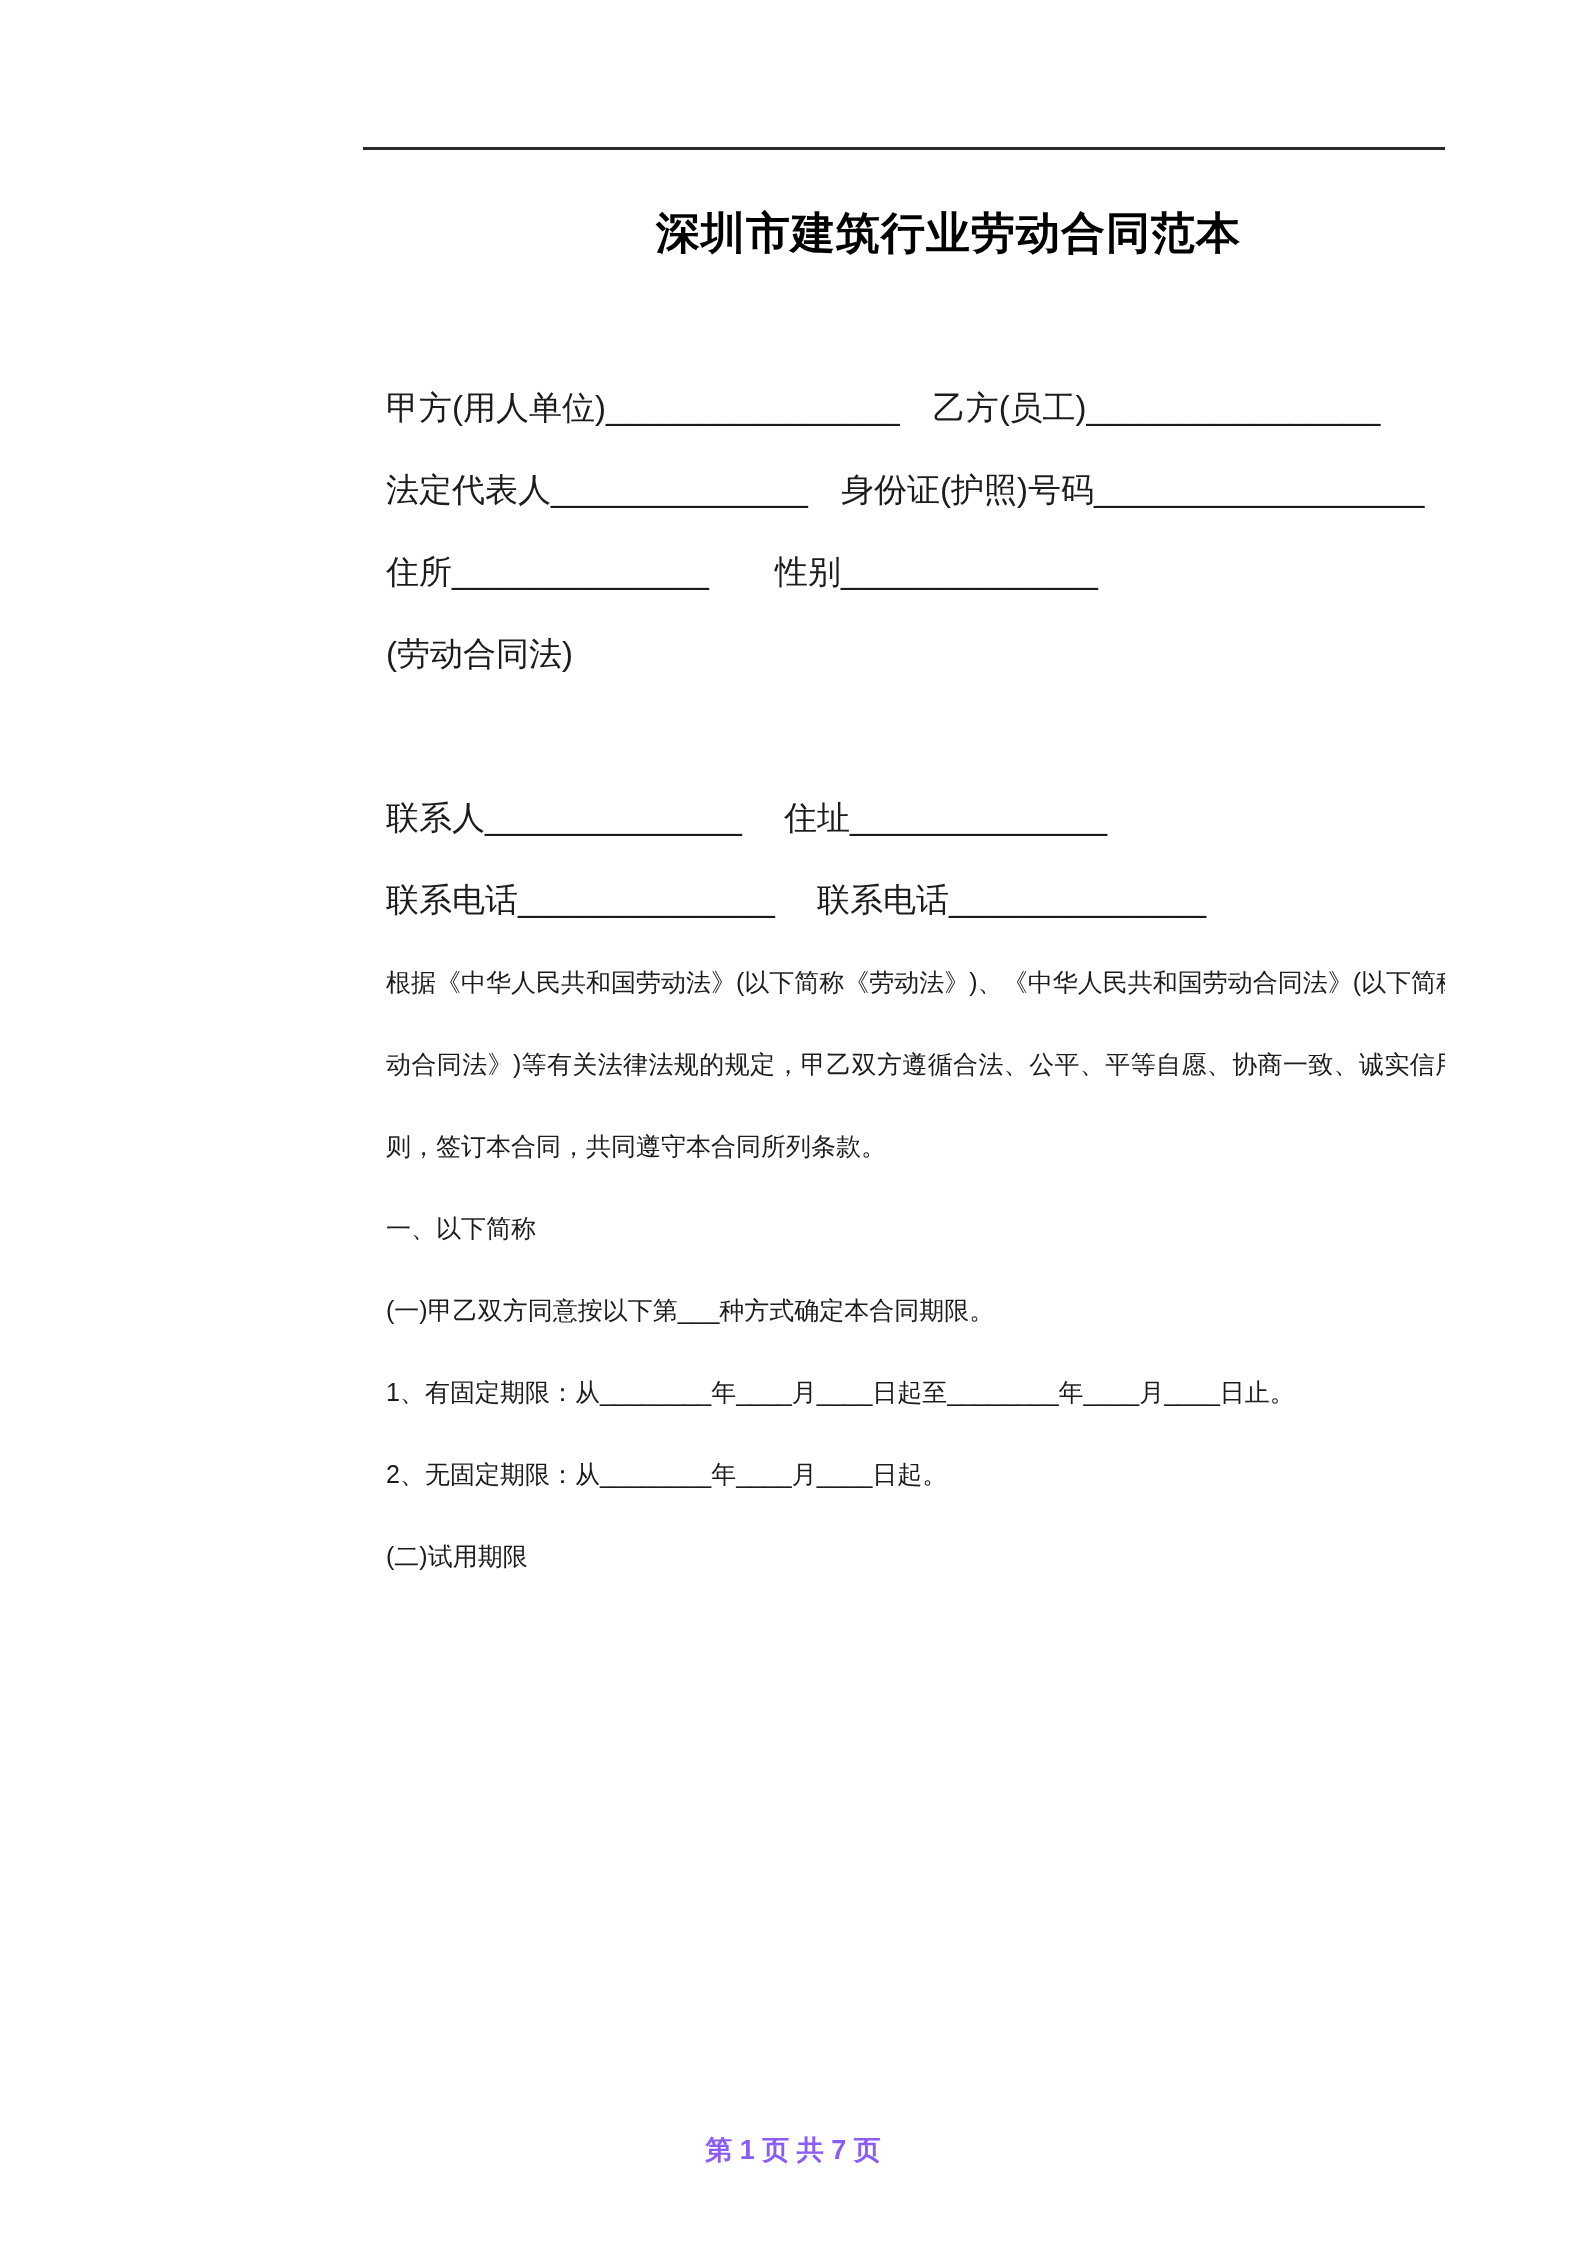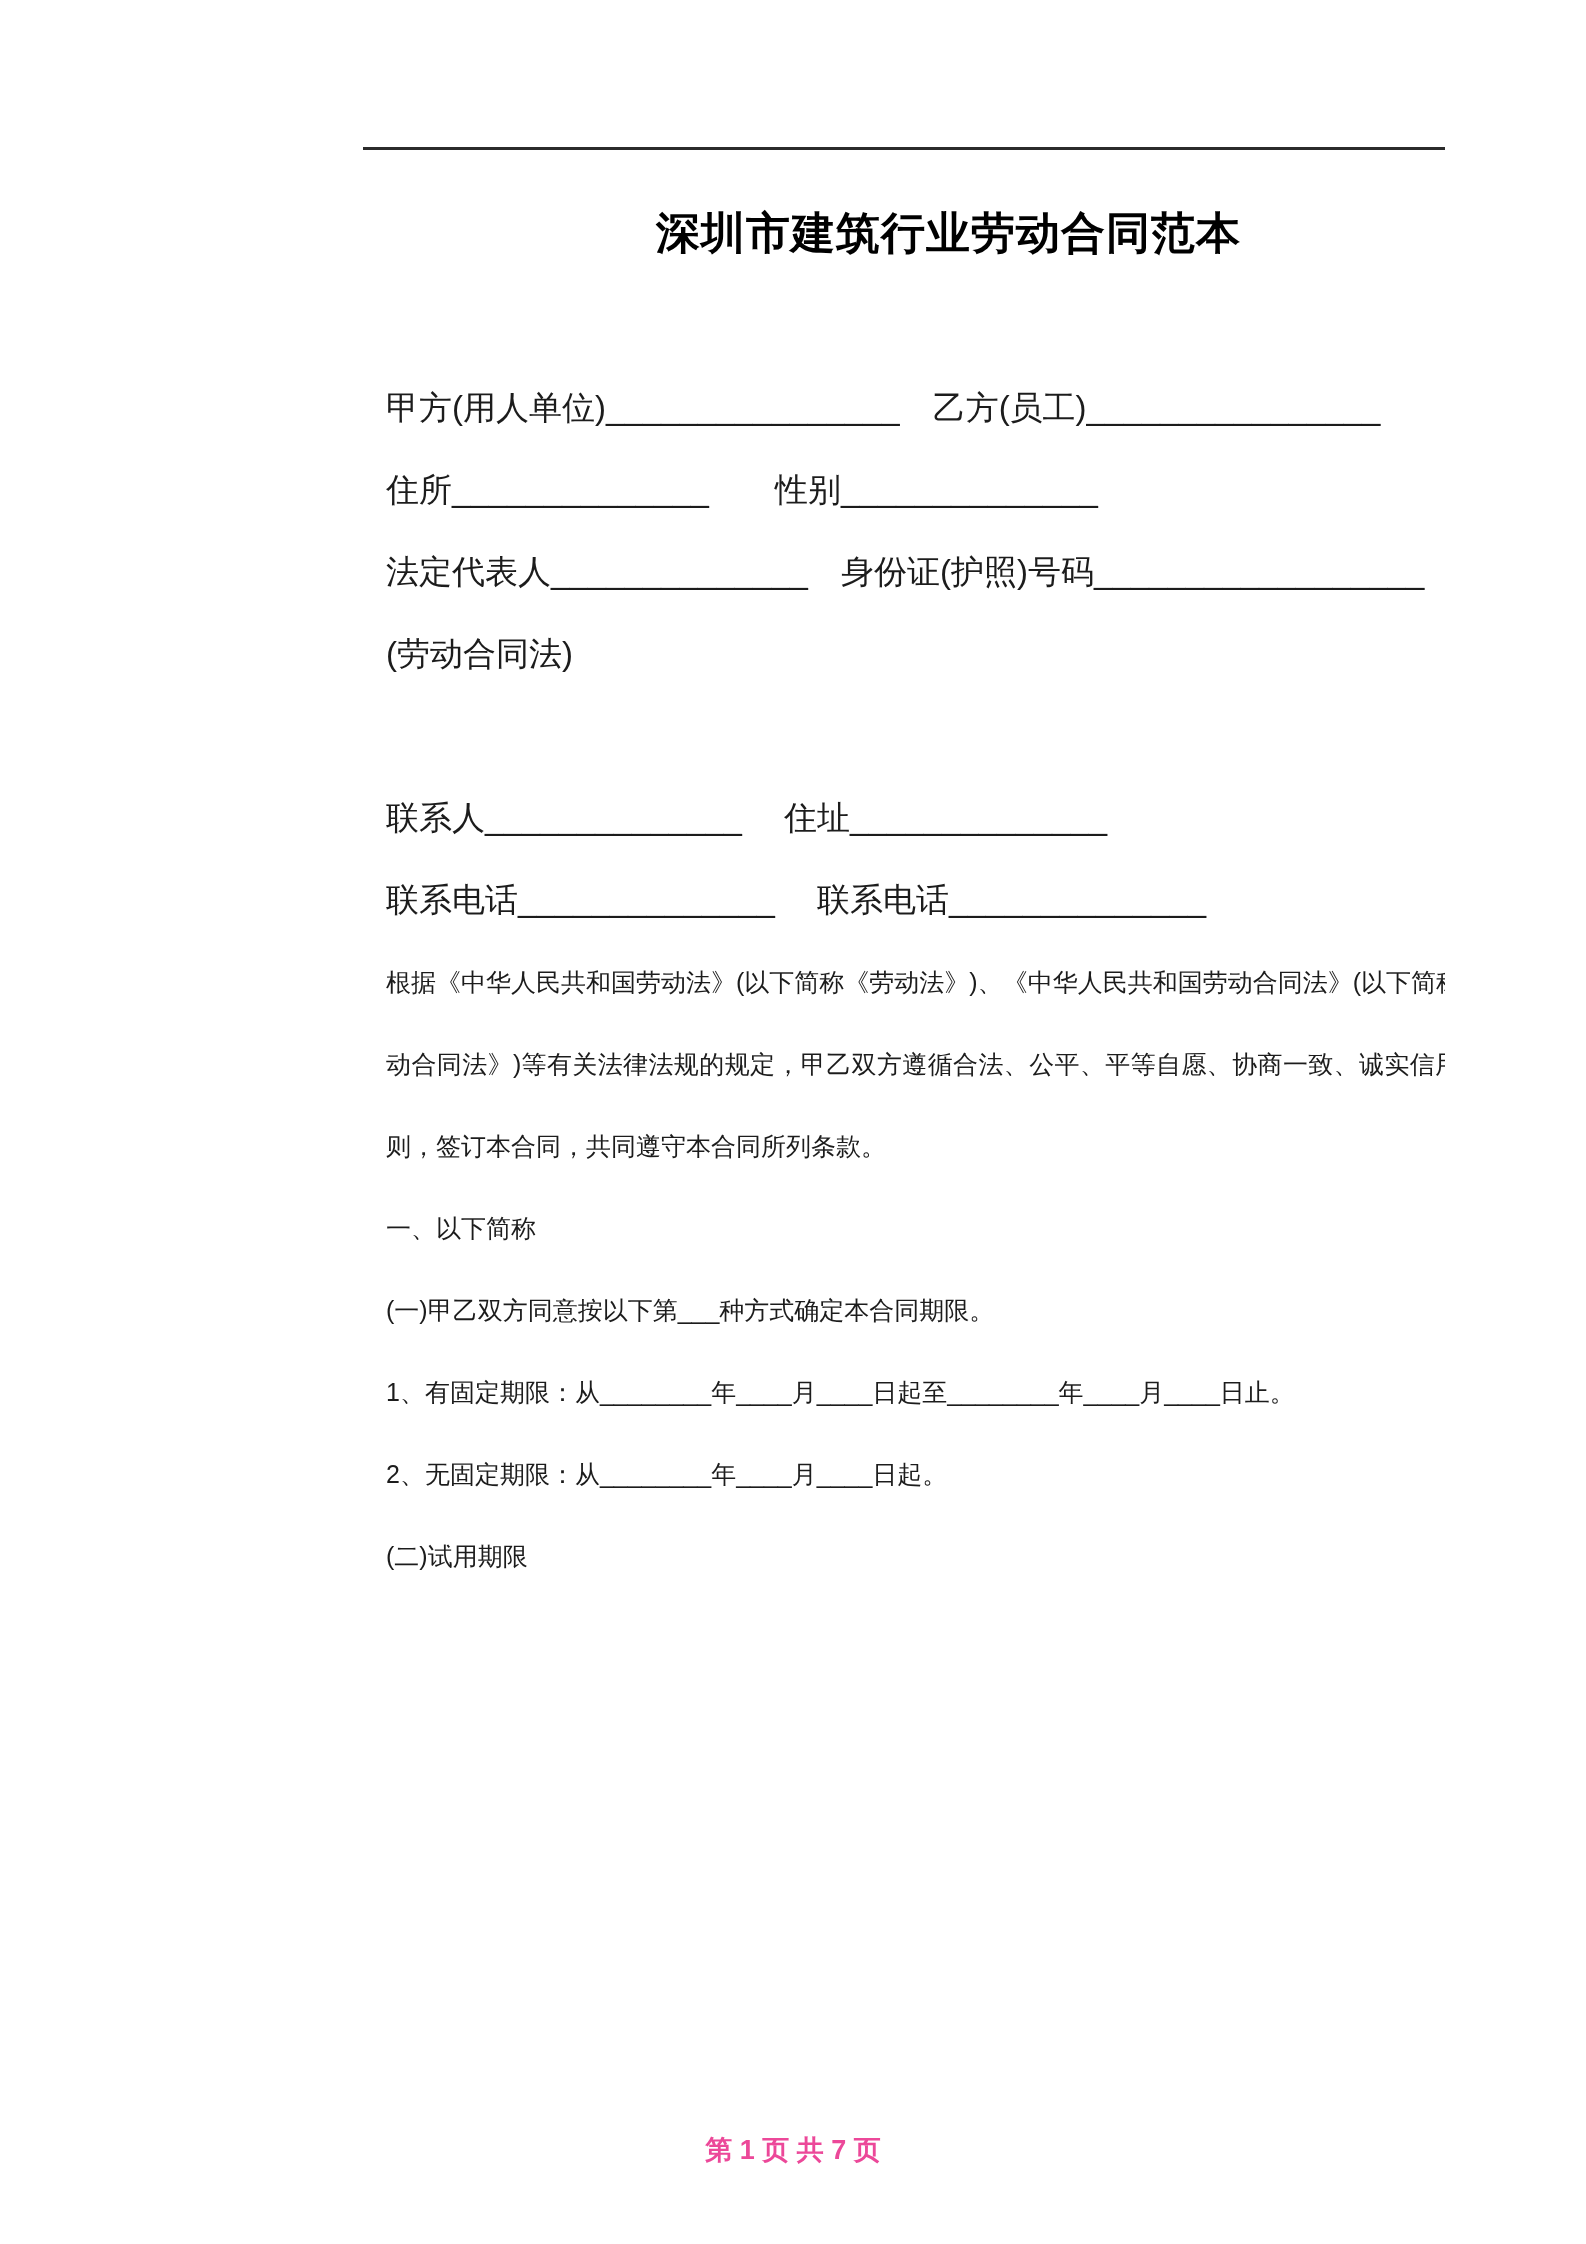--- a/index.html
+++ b/index.html
@@ -61,38 +61,38 @@
   }
   .page-footer {
     position: absolute;
     top: 2133px;
     left: 0;
     right: 0;
     text-align: center;
     font-size: 27px;
     font-weight: 700;
     line-height: 34px;
-    color: #ec4899;
+    color: #8b5cf6;
   }
 </style>
 </head>
 <body>
 
 <div class="page">
 
   <div class="top-rule"></div>
 
   <div class="content">
 
     <h1 class="doc-title">深圳市建筑行业劳动合同范本</h1>
 
     <div class="form-section">
       <p class="doc-line">甲方(用人单位)________________　乙方(员工)________________</p>
+      <p class="doc-line">法定代表人______________　身份证(护照)号码__________________</p>
       <p class="doc-line">住所______________　　性别______________</p>
-      <p class="doc-line">法定代表人______________　身份证(护照)号码__________________</p>
       <p class="doc-line">(劳动合同法)</p>
       <div class="doc-line blank-line"></div>
       <p class="doc-line">联系人______________　 住址______________</p>
       <p class="doc-line">联系电话______________　 联系电话______________</p>
     </div>
 
     <div class="body-section">
       <p class="doc-par">根据《中华人民共和国劳动法》(以下简称《劳动法》)、《中华人民共和国劳动合同法》(以下简称《劳动合同法》)等有关法律法规的规定，甲乙双方遵循合法、公平、平等自愿、协商一致、诚实信用的原则，签订本合同，共同遵守本合同所列条款。</p>
       <p class="doc-par">一、以下简称</p>
       <p class="doc-par">(一)甲乙双方同意按以下第___种方式确定本合同期限。</p>

